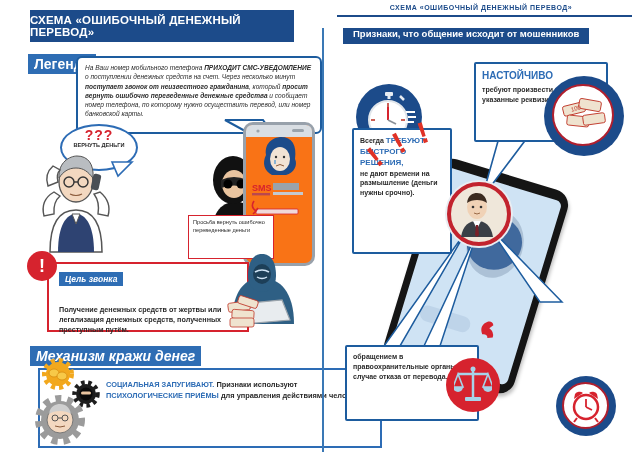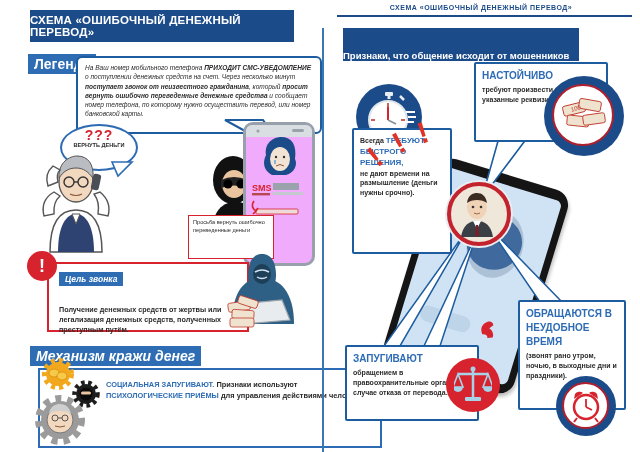--- a/index.html
+++ b/index.html
@@ -9,37 +9,37 @@
   
   .hdr-bar{left:30px;top:10px;width:264px;height:32px;background:#1c4b8a;color:#fff;
     display:flex;align-items:center;justify-content:center;font-weight:bold;font-size:11.5px;letter-spacing:.2px;}
   .tag{background:#2e6db4;color:#fff;font-weight:bold;font-size:14px;padding:2px 6px;}
   .legend-bubble{left:76px;top:56px;width:228px;height:64px;background:#fff;border:2px solid #1d5c9e;
     border-radius:6px;padding:5px 7px;font-size:6.55px;line-height:1.42;font-style:italic;color:#2a2a2a;}
   .qbubble{left:60px;top:124px;width:74px;height:40px;background:#fff;border:2px solid #2d6cb5;
     border-radius:50%;text-align:center;padding-top:3px;}
   .qmarks{color:#d6232e;font-weight:bold;font-size:14px;line-height:13px;letter-spacing:1px;}
   .qlabel{font-size:5.6px;font-weight:bold;color:#2a2a2a;}
-  .phoneL{left:243px;top:122px;width:66px;height:138px;background:#f0abfc;border:3px solid #98a1ab;border-radius:10px;}
+  .phoneL{left:243px;top:122px;width:66px;height:138px;background:#f97316;border:3px solid #98a1ab;border-radius:10px;}
   .phoneL .pbar{position:absolute;left:0;top:0;width:100%;height:12px;background:#d9dee3;border-radius:6px 6px 0 0;}
   .ptr-label{left:188px;top:215px;width:76px;height:36px;background:#fff;border:1.5px solid #d6232e;
     padding:3px 4px;font-size:5.6px;line-height:1.35;color:#2a2a2a;}
   .goal-box{left:47px;top:262px;width:180px;height:58px;background:#fff;border:2.5px solid #d6232e;padding:4px 8px 4px 10px;}
   .goal-text{font-size:7.2px;font-weight:bold;color:#2a2a2a;line-height:1.4;margin-top:19px;}
   .excl-circle{left:27px;top:251px;width:30px;height:30px;border-radius:50%;background:#d6232e;color:#fff;
     display:flex;align-items:center;justify-content:center;font-weight:bold;font-size:18px;}
   .mech-box{left:38px;top:368px;width:266px;height:60px;background:#fff;border:2px solid #2d6cb5;
     padding:10px 8px 6px 66px;font-size:7.4px;font-weight:bold;line-height:1.45;color:#2a2a2a;}
   .blue-t{color:#2d6cb5;}
   
   .rp-vline{left:322px;top:28px;width:1.5px;height:424px;background:#3a78b5;}
   .rp-head{left:330px;top:4px;width:302px;text-align:center;color:#1c4b8a;font-weight:bold;font-size:7px;letter-spacing:.5px;}
   .rp-hline{left:337px;top:15px;width:295px;height:1.5px;background:#1c4b8a;}
-  .rp-bar{left:343px;top:28px;width:236px;height:33px;background:#1c4b8a;color:#fff;font-weight:bold;font-size:9.5px;
-    display:flex;align-items:flex-end;padding-left:0;}
+  .rp-bar{left:343px;top:28px;width:236px;height:16px;background:#1c4b8a;color:#fff;font-weight:bold;font-size:9.5px;
+    display:flex;align-items:flex-start;padding-left:10px;}
   .callout{position:absolute;background:#fff;border:2px solid #1d5c9e;border-radius:2px;
     padding:5px 6px;font-size:7px;line-height:1.4;font-weight:bold;color:#2a2a2a;}
   .c-title{color:#2d6cb5;font-size:10px;margin-bottom:2px;}
   .blue-circle{border-radius:50%;background:#1c4b8a;}
   .ring-circle{border-radius:50%;background:#fff;border:2.5px solid #b01f2e;}
   .exclaims span{position:absolute;color:#e03226;font-weight:bold;font-size:30px;}
   .phoneR{left:408px;top:170px;width:136px;height:212px;background:#151515;border-radius:16px;
     transform:rotate(17deg);box-shadow:2px 3px 4px rgba(0,0,0,.25);}
   .phoneR .screen{position:absolute;left:7px;top:10px;right:7px;bottom:10px;background:#cfe3f4;border-radius:6px;overflow:hidden;}
   .avatarC{left:447px;top:182px;width:56px;height:56px;border-radius:50%;background:#efe7da;border:4px solid #c2232e;
@@ -265,41 +265,36 @@
       <path d="M23 36 l2 0 l1 10 l-2 2 l-2 -2 Z" fill="#7a1f28"></path>
       <ellipse cx="24" cy="18" rx="10" ry="12" fill="#f0d2b6"></ellipse>
       <path d="M14 14 C15 6 20 4 24 4 C29 4 33 7 34 14 C29 10 19 10 14 14 Z" fill="#3b2b20"></path>
       <circle cx="20" cy="18" r="1.3" fill="#333"></circle>
         <circle cx="28" cy="18" r="1.3" fill="#333"></circle>
       <path d="M21 24 Q24 26 27 24" stroke="#9a6a47" stroke-width="1" fill="none"></path>
     </svg>
   </div>
 
   <div class="callout" style="left:345px;top:345px;width:118px;height:62px;">
-    <div class="c-title">ЗАПУГИВАЮТ</div>
     <span>обращением в правоохранительные органы в случае отказа от перевода.</span>
   </div>
 
   <div class="abs" style="left:446px;top:358px;width:54px;height:54px;border-radius:50%;background:#d6232e;">
     <svg style="position:absolute;left:8px;top:7px;width:38px;height:40px;" viewBox="0 0 38 40">
       <line x1="19" y1="4" x2="19" y2="32" stroke="#a7d3e8" stroke-width="2.5"></line>
       <line x1="4" y1="9" x2="34" y2="9" stroke="#a7d3e8" stroke-width="2.5"></line>
       <circle cx="19" cy="4" r="2.5" fill="#a7d3e8"></circle>
       <path d="M4 9 L-1 22 L9 22 Z" fill="none" stroke="#a7d3e8" stroke-width="1.6"></path>
       <path d="M-1 22 A5 5 0 0 0 9 22" fill="#a7d3e8"></path>
       <path d="M34 9 L29 22 L39 22 Z" fill="none" stroke="#a7d3e8" stroke-width="1.6"></path>
       <path d="M29 22 A5 5 0 0 0 39 22" fill="#a7d3e8"></path>
       <rect x="11" y="32" width="16" height="4" rx="1" fill="#a7d3e8"></rect>
     </svg>
   </div>
 
-  <div class="callout" style="left:518px;top:300px;width:92px;height:96px;">
-    <div class="c-title">ОБРАЩАЮТСЯ В НЕУДОБНОЕ ВРЕМЯ</div>
-    <span>(звонят рано утром, ночью, в выходные дни и праздники).</span>
-  </div>
 
   <div class="abs blue-circle" style="left:556px;top:376px;width:60px;height:60px;">
     <div class="ring-circle" style="position:absolute;left:6px;top:6px;width:43px;height:43px;">
       <svg style="position:absolute;left:5px;top:4px;width:34px;height:36px;" viewBox="0 0 34 36">
         <path d="M6 6 A5 4 0 0 1 14 5 L5 11 Z" fill="#d6232e"></path>
         <path d="M28 6 A5 4 0 0 0 20 5 L29 11 Z" fill="#d6232e"></path>
         <circle cx="17" cy="19" r="12" fill="#ffffff" stroke="#d6232e" stroke-width="2.5"></circle>
         <line x1="17" y1="19" x2="17" y2="11" stroke="#d6232e" stroke-width="1.8"></line>
         <line x1="17" y1="19" x2="23" y2="22" stroke="#d6232e" stroke-width="1.8"></line>
         <line x1="8" y1="30" x2="5" y2="34" stroke="#d6232e" stroke-width="2"></line>

